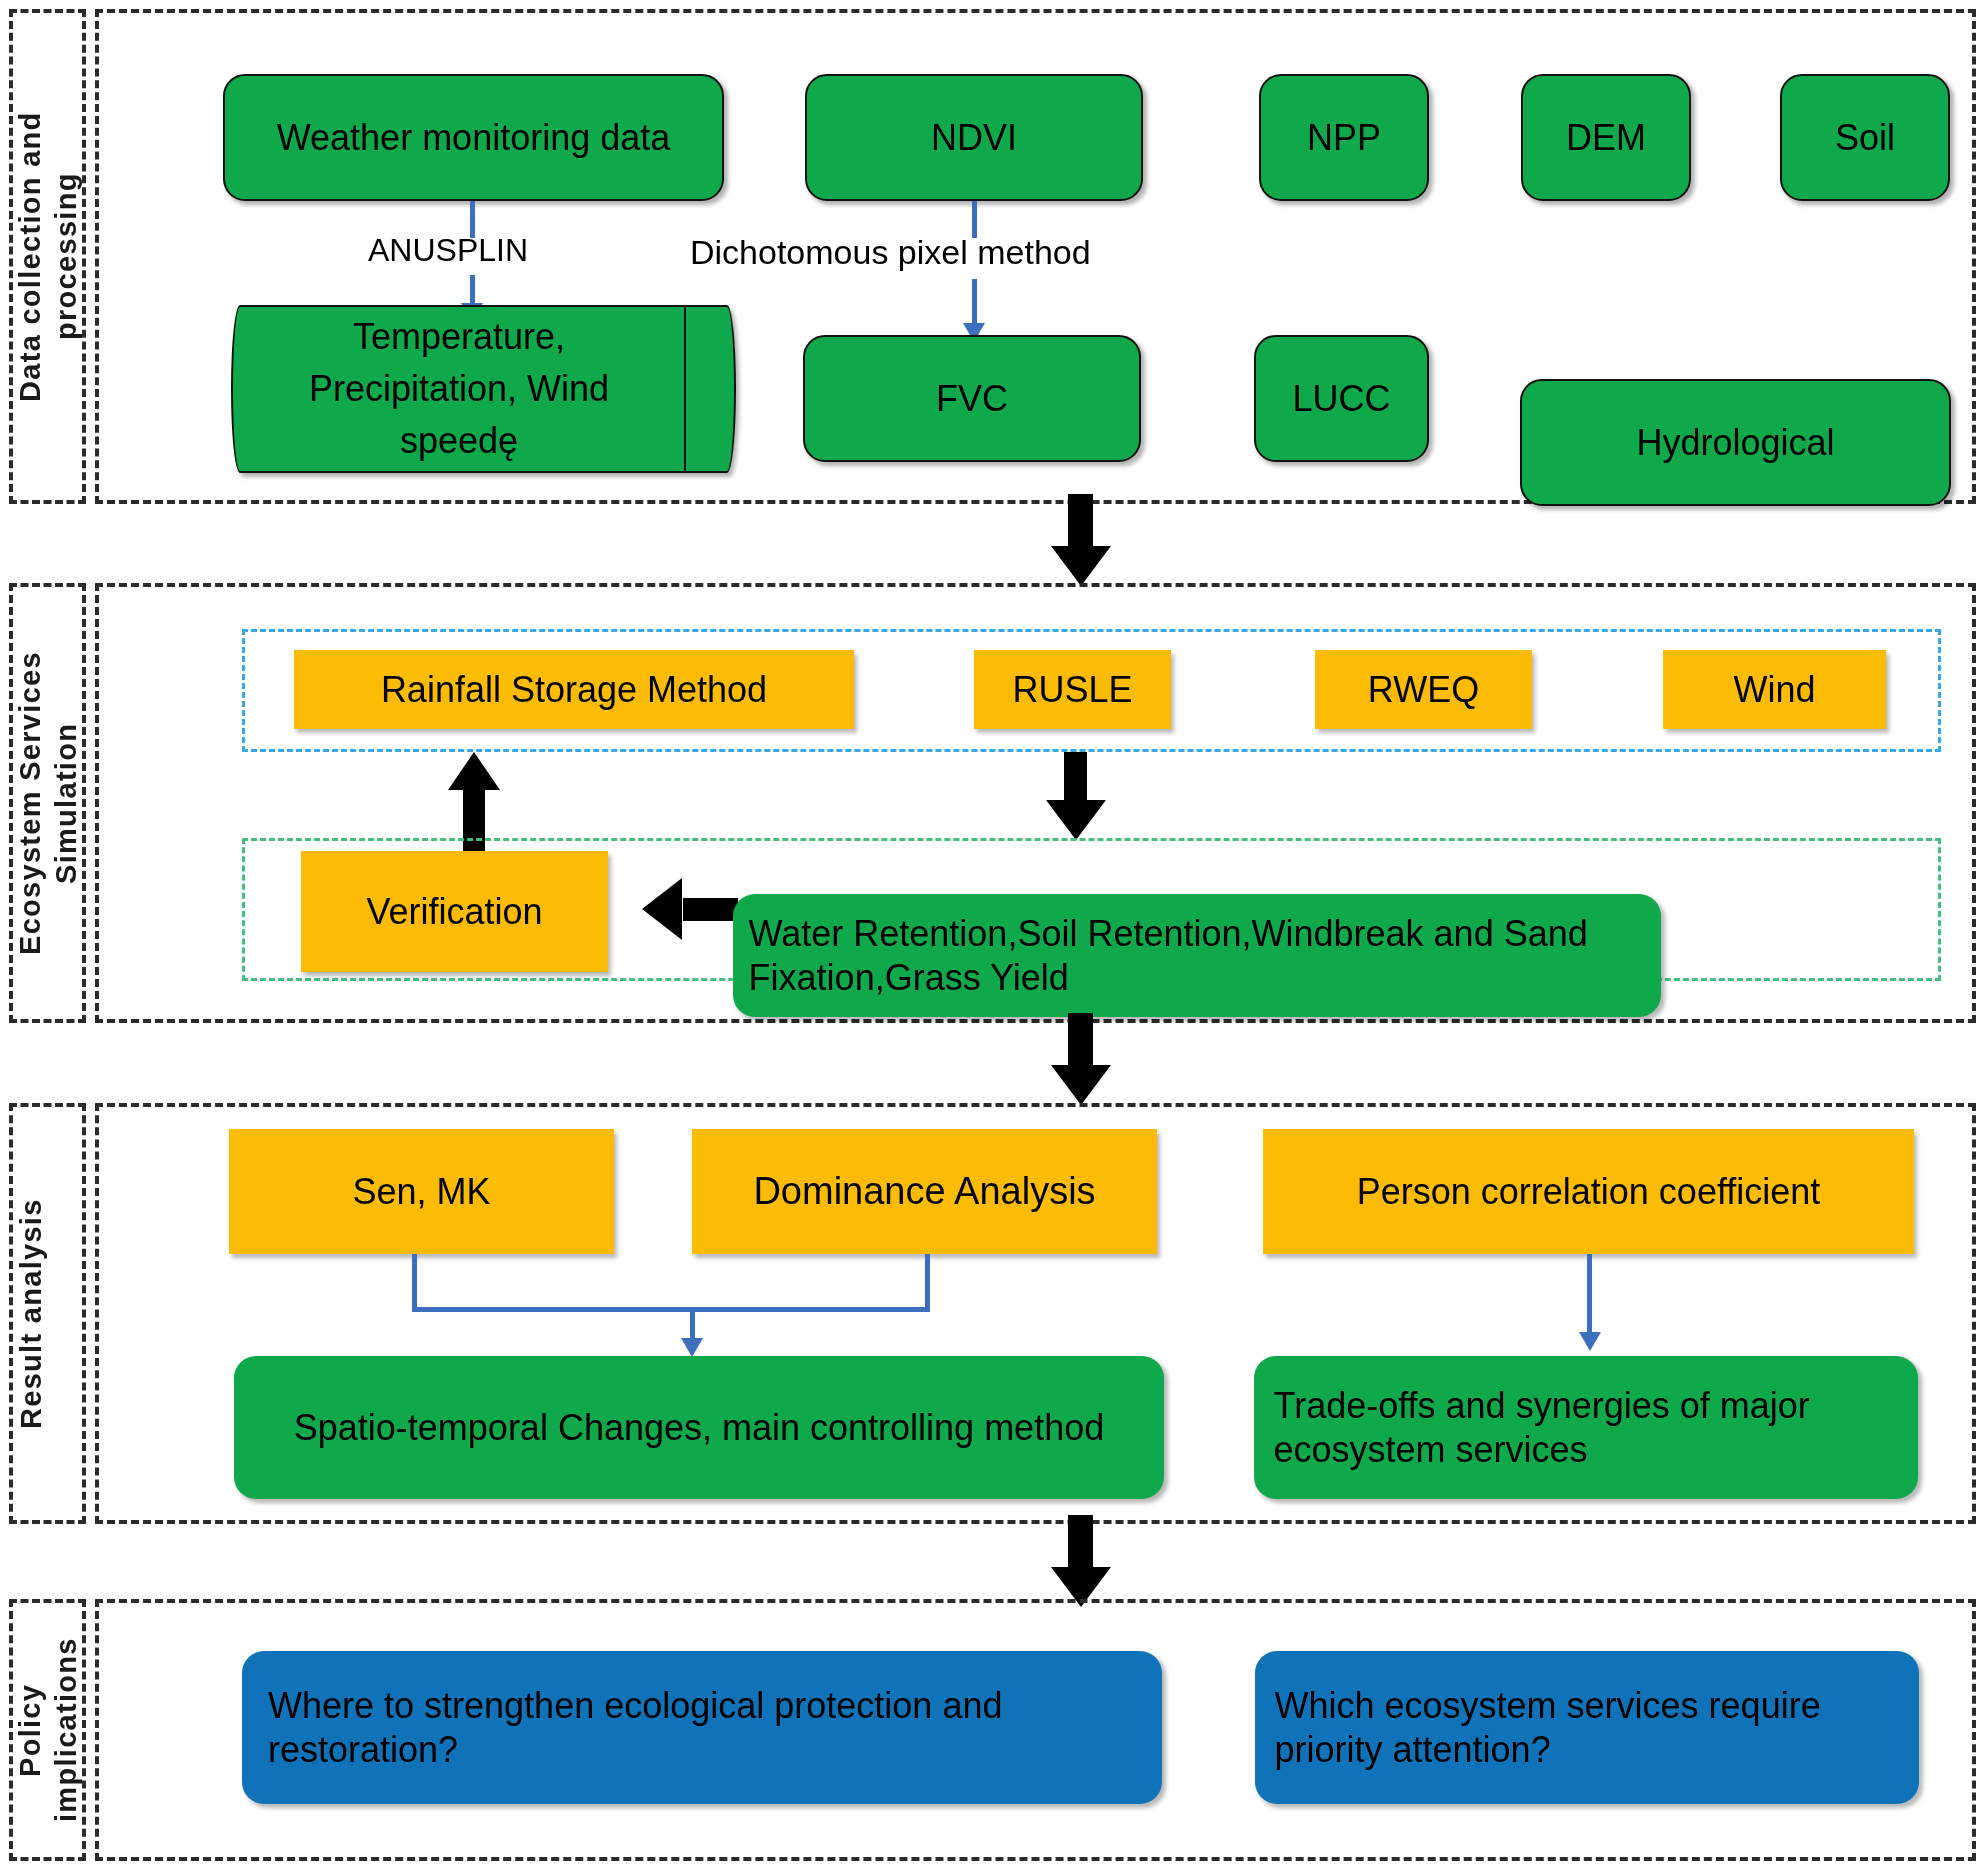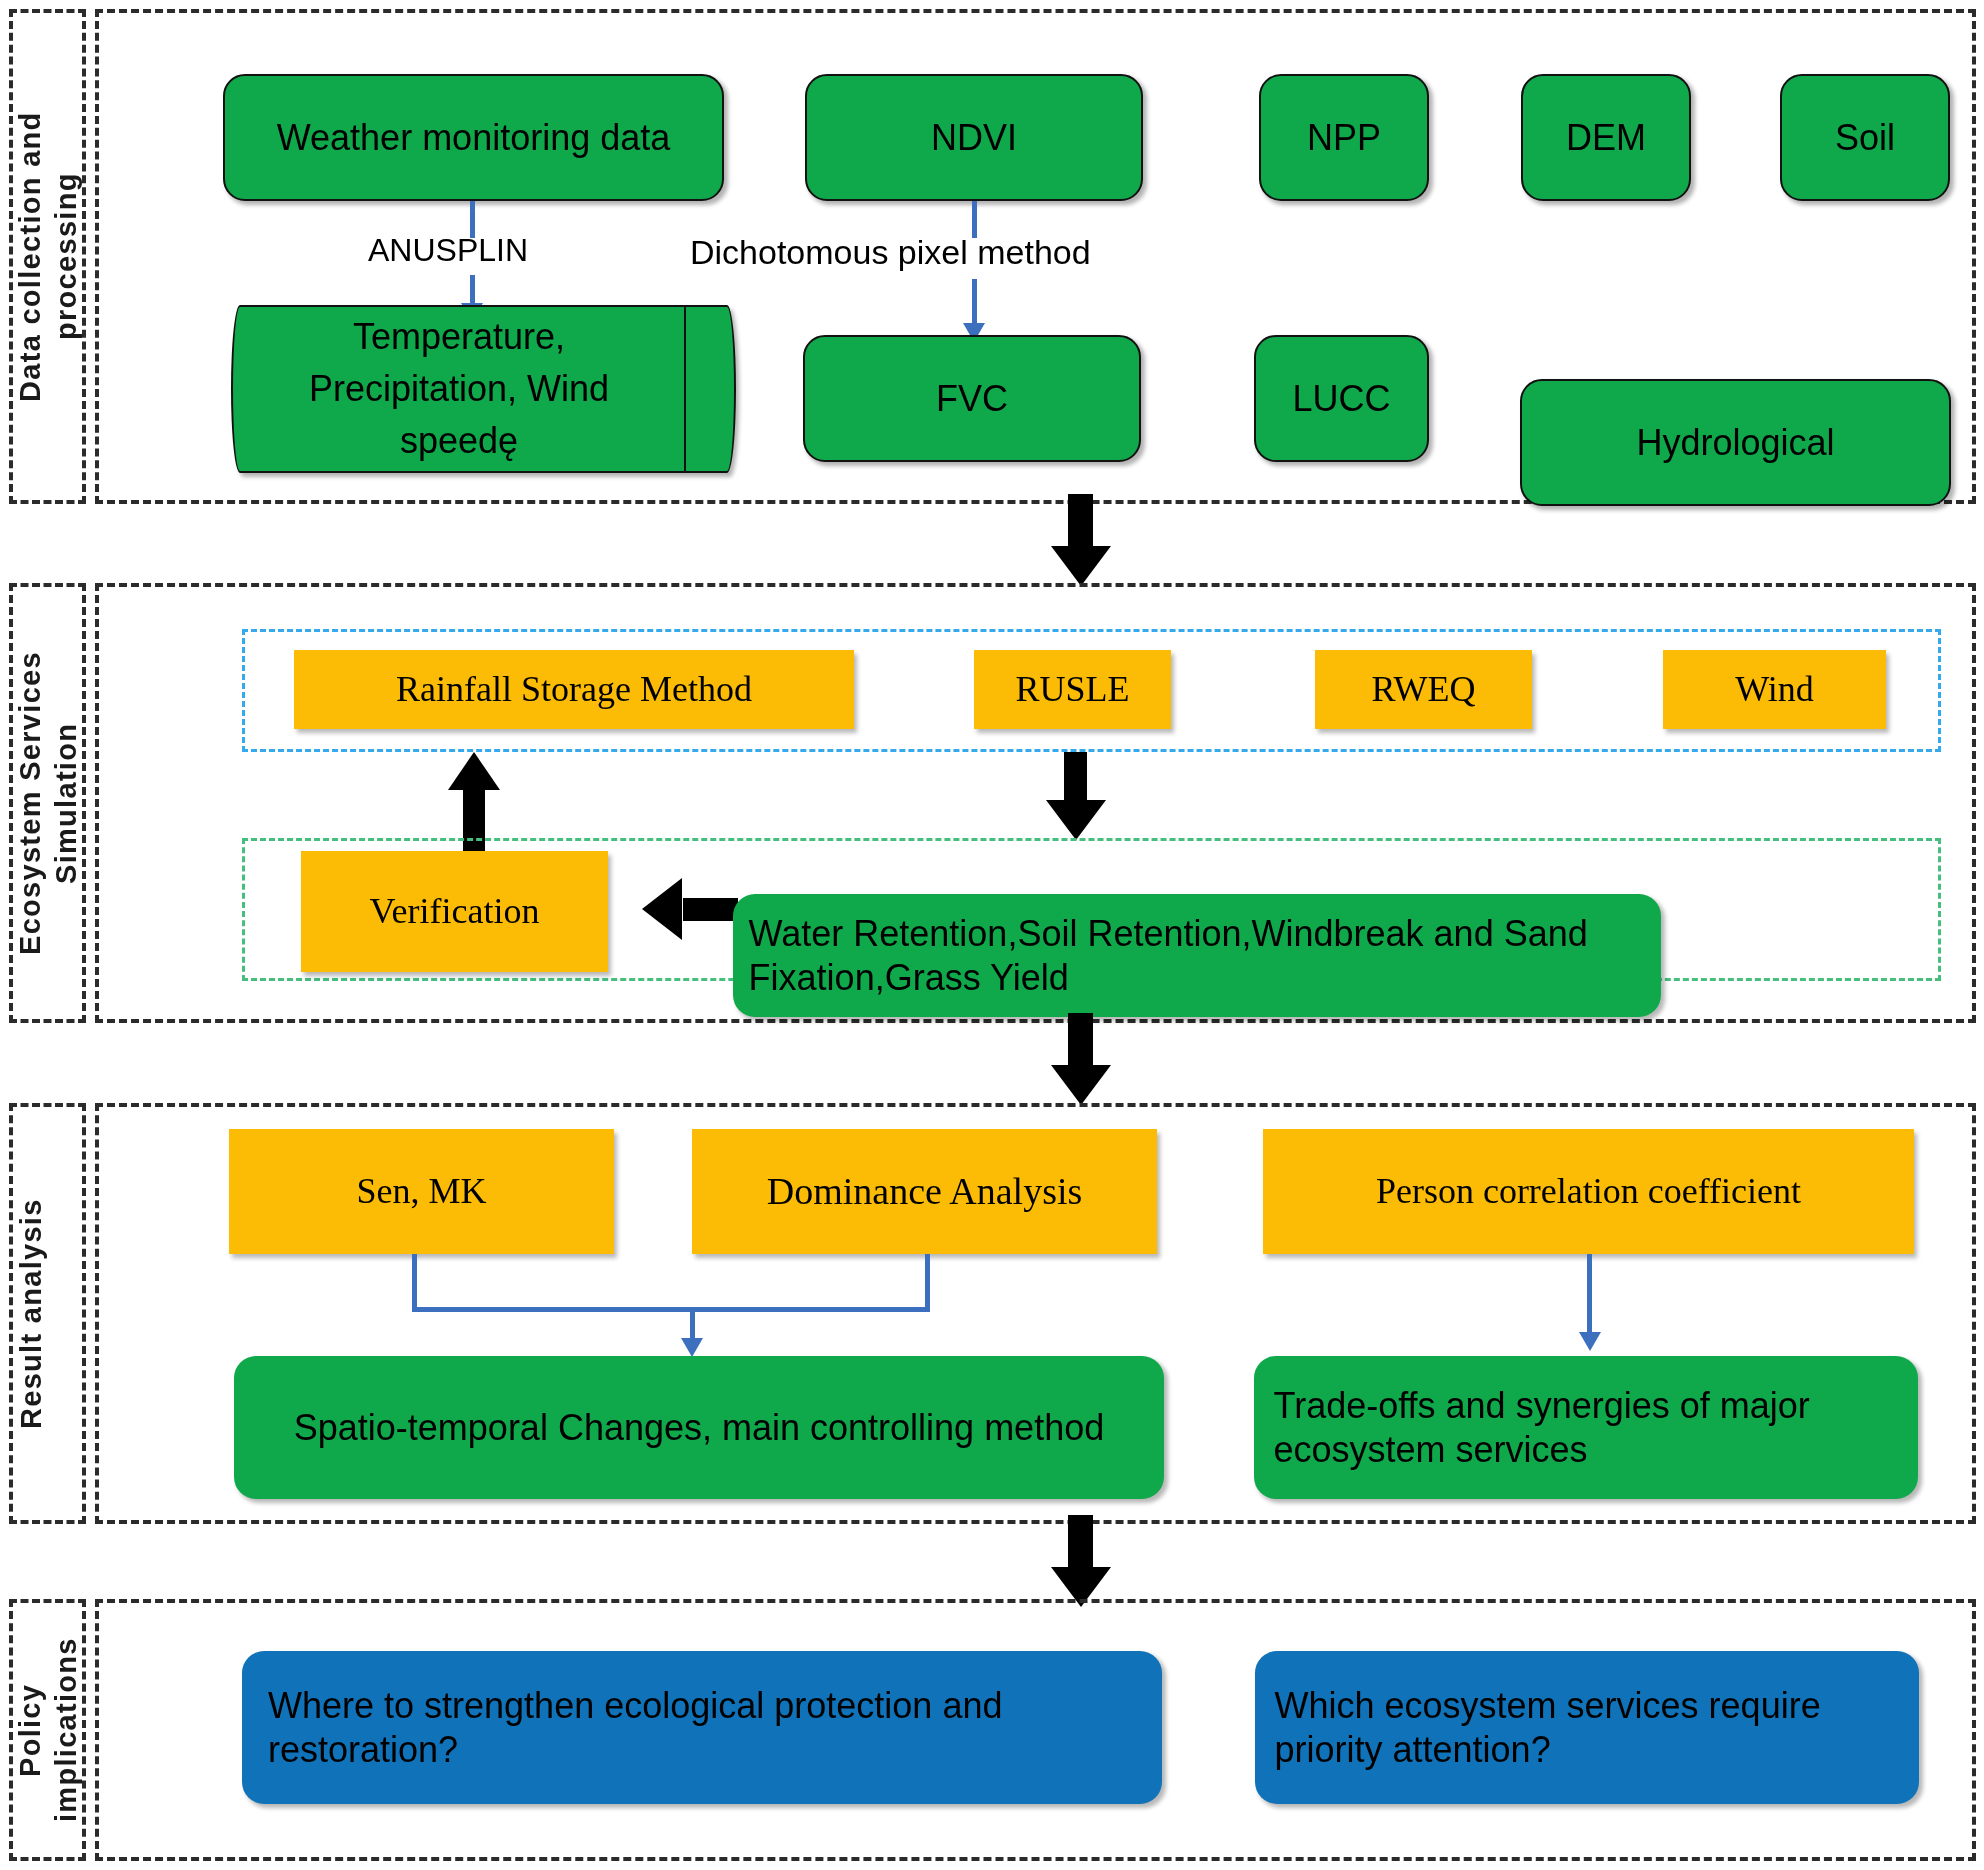--- a/index.html
+++ b/index.html
@@ -20,21 +20,21 @@
     color:#1a1a1a;
   }
 
   
   .node{position:absolute;box-sizing:border-box;display:flex;align-items:center;
     justify-content:center;text-align:left;line-height:1.22;}
   .green{background:#0FA84A;border:2.6px solid #111;border-radius:22px;
     box-shadow:3.2px 3.9px 4.5px rgba(0,0,0,.30);color:#000;}
   .greenplain{background:#0FA84A;border-radius:22px;color:#000;
     box-shadow:3.2px 3.9px 4.5px rgba(0,0,0,.28);}
-  .yellow{background:#FCBB04;color:#000;box-shadow:3.2px 3.9px 4.5px rgba(0,0,0,.28);font-family:Liberation Serif, serif;}
+  .yellow{background:#FCBB04;color:#000;box-shadow:3.2px 3.9px 4.5px rgba(0,0,0,.28);}
   .blue{background:#1072B8;color:#000;border-radius:22px;
     box-shadow:3.2px 3.9px 4.5px rgba(0,0,0,.28);}
   .cyl{position:absolute;box-sizing:border-box;background:#0FA84A;
     border:2.6px solid #111;border-radius:9px/50%;
     box-shadow:3.2px 3.9px 4.5px rgba(0,0,0,.30);
     display:flex;align-items:center;justify-content:center;text-align:center;
     line-height:1.45;color:#000;}
   .cyl:after{content:"";position:absolute;right:-1.3px;top:-1.3px;bottom:-1.3px;width:49px;
     border-left:2.6px solid #111;border-radius:0 9px 9px 0/0 50% 50% 0;
     pointer-events:none;}

